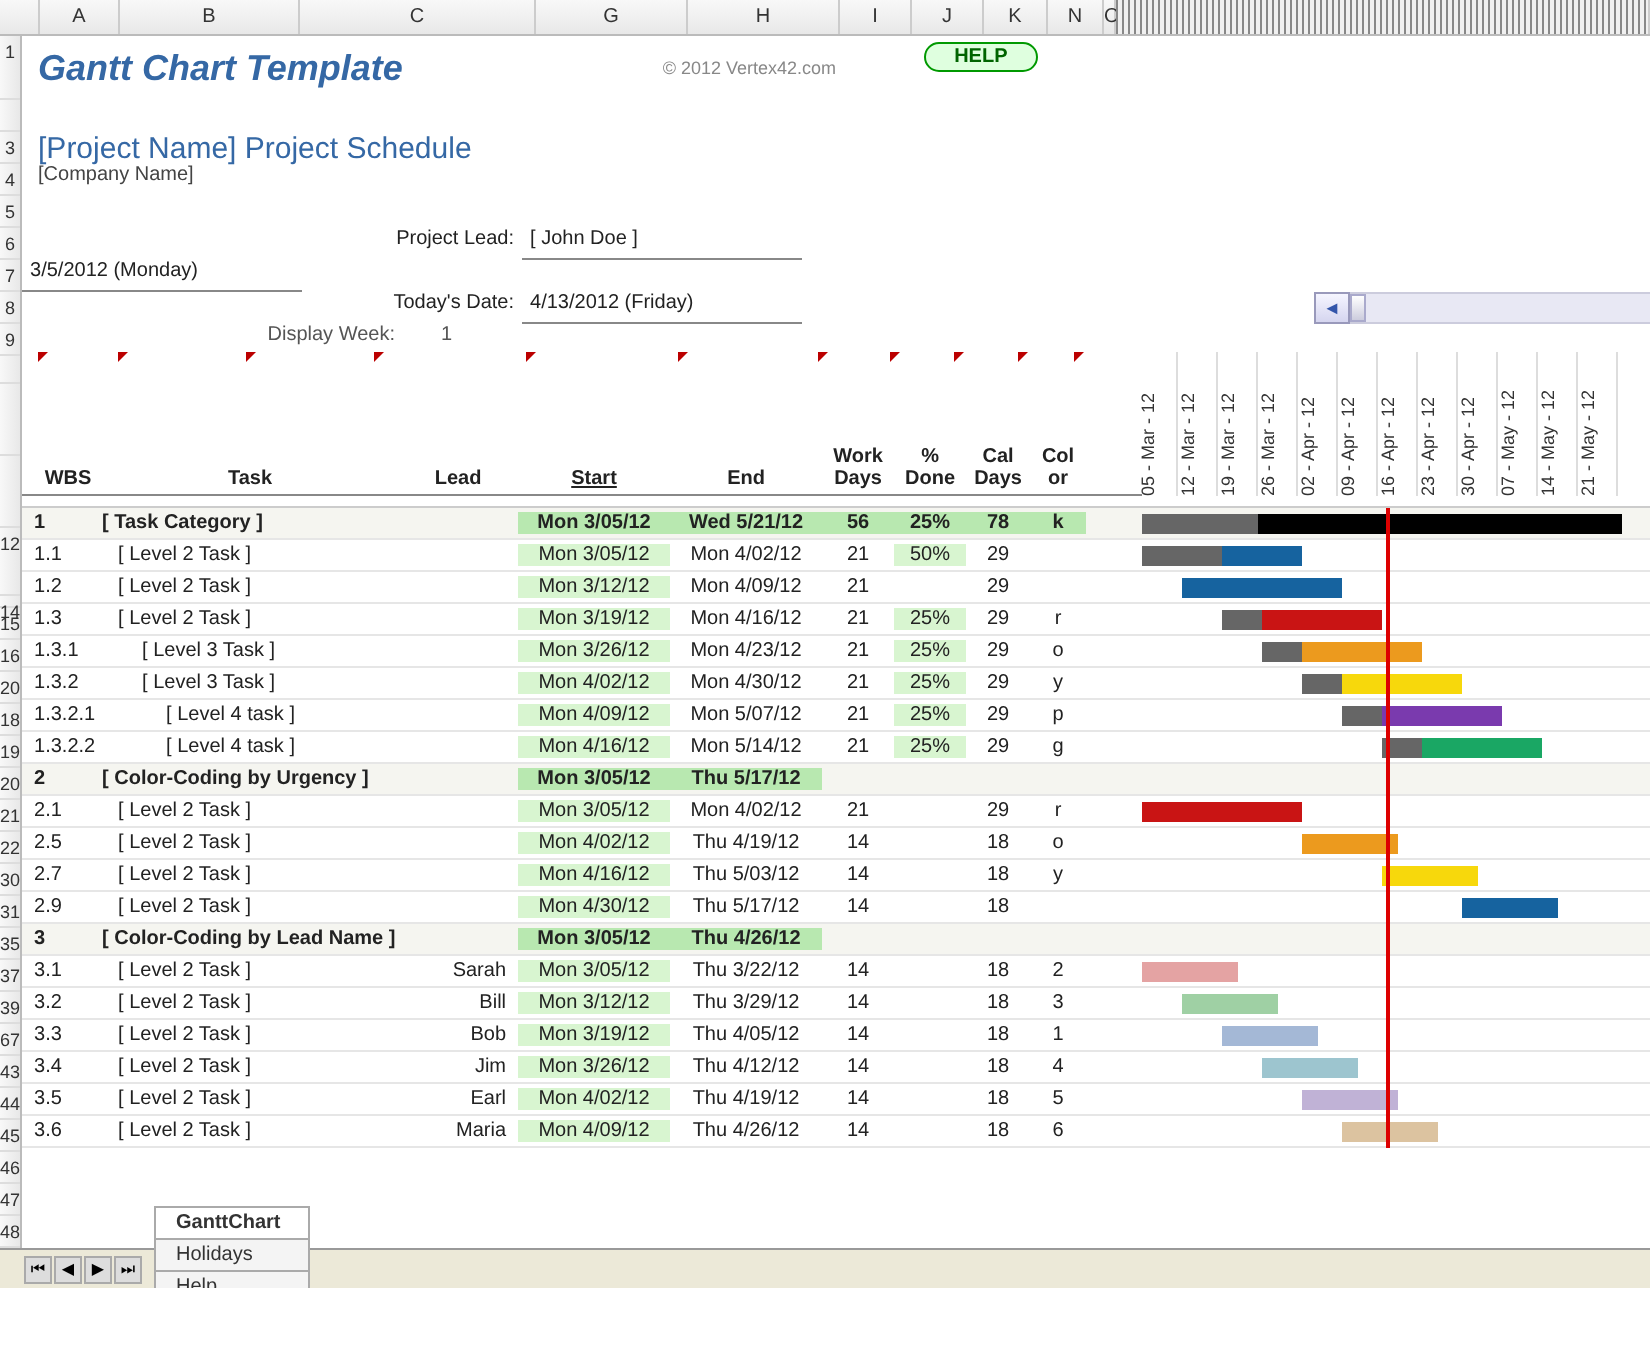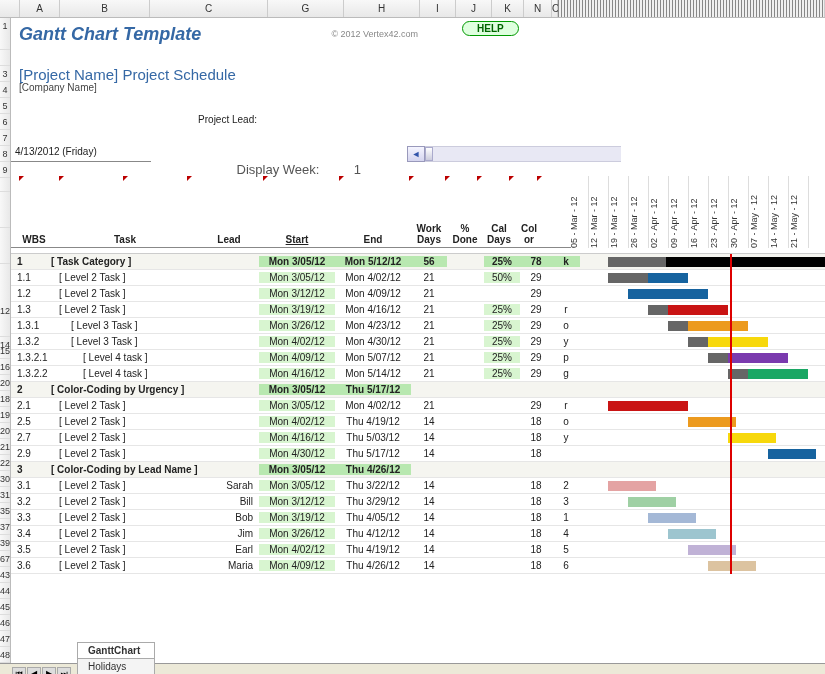--- a/index.html
+++ b/index.html
@@ -21,21 +21,21 @@
 .main { flex: 1; }
 .row { height: 16px; display: flex; position: relative; }
 .title-row { height: 32px; align-items: center; }
 .title-text { font-size: 18px; color: #3568a5; font-weight: bold; font-style: italic; padding-left: 8px; }
 .copyright { font-size: 9px; color: #888; margin-left: 130px; }
 .help-btn { margin-left: 44px; background: #dfffdf; border: 1px solid #090; border-radius: 9px; padding: 1px 14px; font-size: 10px; font-weight: bold; color: #006400; position: relative; top: -6px; }
 .schedule-title { font-size: 15px; color: #3568a5; padding-left: 8px; }
 .company { font-size: 10px; color: #444; padding-left: 8px; }
 .meta-label { text-align: right; width: 250px; padding-right: 4px; color: #222; }
 .meta-value { border-bottom: 1px solid #888; padding: 0 4px; min-width: 140px; color: #222; }
-.display-week { text-align:right; width: 350px; font-size:13px; color:#555; }
+.display-week { text-align:center; width: 350px; font-size:10px; color:#555; }
 .display-week .num { display:inline-block; width:30px; margin-left:8px; }
 .scroll-bar { display:flex; align-items:center; margin-left: 256px; }
 .scroll-btn { width:18px; height:16px; background: linear-gradient(#f5f5ff,#d5d5ef); border:1px solid #99b; text-align:center; line-height:14px; font-size:9px; color:#35a; cursor:pointer; }
 .scroll-track { width:196px; height:16px; background:#e8e8f4; border-top:1px solid #ccd; border-bottom:1px solid #ccd; position:relative; }
 .scroll-thumb { position:absolute; left:0; width:8px; height:14px; top:0; background:linear-gradient(#fff,#ccd); border:1px solid #aac; }
 .date-headers { display:flex; margin-left:-2px; }
 .date-headers > div { width:20px; height:72px; writing-mode: vertical-rl; transform: rotate(180deg); font-size:9px; text-align:left; padding-bottom:2px; color:#333; border-left:1px solid #ddd; position:relative; }
 .table-header { height:32px; align-items:flex-end; border-bottom:1px solid #888; }
 .table-header > div { padding-bottom:2px; font-weight:bold; color:#222; text-align:center; flex-shrink:0; }
 .th-wbs { width:40px; text-align:left; padding-left:6px; }
@@ -51,21 +51,21 @@
 .data-row.cat { background:#f5f5f0; font-weight:bold; }
 .c-wbs { width:40px; padding-left:6px; color:#222; }
 .c-task { width:148px; color:#222; }
 .c-lead { width:60px; text-align:right; padding-right:6px; color:#222; }
 .c-start { width:76px; text-align:center; background:#b8e8b0; color:#222; }
 .c-start.light { background:#d8f5d0; }
 .c-end { width:76px; text-align:center; color:#222; }
 .c-end.green { background:#b8e8b0; }
 .c-work { width:36px; text-align:center; color:#222; }
 .c-work.green { background:#b8e8b0; }
-.c-done { width:36px; text-align:center; color:#222;margin-left:37px; }
+.c-done { width:36px; text-align:center; color:#222; }
 .c-done.green { background:#b8e8b0; }
 .c-done.light { background:#d8f5d0; }
 .c-cal { width:32px; text-align:center; color:#222; }
 .c-cal.green { background:#b8e8b0; }
 .c-color { width:28px; text-align:center; color:#222; }
 .c-color.green { background:#b8e8b0; }
 .gantt-area { width:244px; position:relative; height:16px; margin-left:0px; }
 .today-line { position:absolute; left:122px; top:0; width:2px; height:16px; background:#d00; z-index:5; }
 .bar { position:absolute; height:10px; top:3px; }
 .sheet-tabs { height:20px; background:#ece9d8; display:flex; align-items:center; border-top:1px solid #999; padding-left:12px; }
@@ -100,21 +100,21 @@
       <div>3</div>
       <div>4</div>
       <div>5</div>
       <div>6</div>
       <div>7</div>
       <div>8</div>
       <div>9</div>
       <div style="height: 14px;"></div>
       <div style="height: 36px;"></div>
       <div style="height: 36px;"></div>
-      <div style="height: 34px; margin-top: 39px;">12</div>
+      <div style="height: 34px;">12</div>
       <div style="height: 6px;">14</div>
       <div>15</div>
       <div>16</div>
       <div>20</div>
       <div>18</div>
       <div>19</div>
       <div>20</div>
       <div>21</div>
       <div>22</div>
       <div>30</div>
@@ -140,24 +140,27 @@
     <div class="row"></div>
     <div class="row">
         <span class="schedule-title">[Project Name] Project Schedule</span>
       </div>
     <div class="row">
         <span class="company">[Company Name]</span>
       </div>
     <div class="row"></div>
     <div class="row">
       <span class="cell meta-label">Project Lead:</span>
+      <span class="cell meta-value">[ John Doe ]</span>
     </div>
     <div class="row">
+      <span class="cell meta-value">3/5/2012 (Monday)</span>
     </div>
     <div class="row">
+      <span class="cell meta-label">Today's Date:</span>
       <span class="cell meta-value">4/13/2012 (Friday)</span>
       <div class="scroll-bar">
         <div class="scroll-btn">◄</div>
         <div class="scroll-track">
             <div class="scroll-thumb"></div>
           </div>
 
       </div>
     </div>
     <div class="row" style="height:14px;">
@@ -209,21 +212,21 @@
     </div>
 
     <div class="row" style="height:6px; border-bottom:1px solid #ccc;"></div>
 
     <div id="data-rows">
         <div class="row data-row cat">
           <div class="cell c-wbs">1</div>
           <div class="cell c-task" style="padding-left:0px">[ Task Category ]</div>
           <div class="cell c-lead"></div>
           <div class="cell c-start">Mon 3/05/12</div>
-          <div class="cell c-end green">Mon 5/12/12</div>
+          <div class="cell c-end green">Wed 5/21/12</div>
           <div class="cell c-work green">56</div>
           <div class="cell c-done green">25%</div>
           <div class="cell c-cal green">78</div>
           <div class="cell c-color green">k</div>
           <div class="cell" style="width:28px;"></div>
           <div class="gantt-area">
             <div class="today-line"></div>
             <div class="bar" style="left: 0px; width: 58px; background: rgb(102, 102, 102);"></div>
             <div class="bar" style="left: 58px; width: 182px; background: rgb(0, 0, 0);"></div>
           </div>

